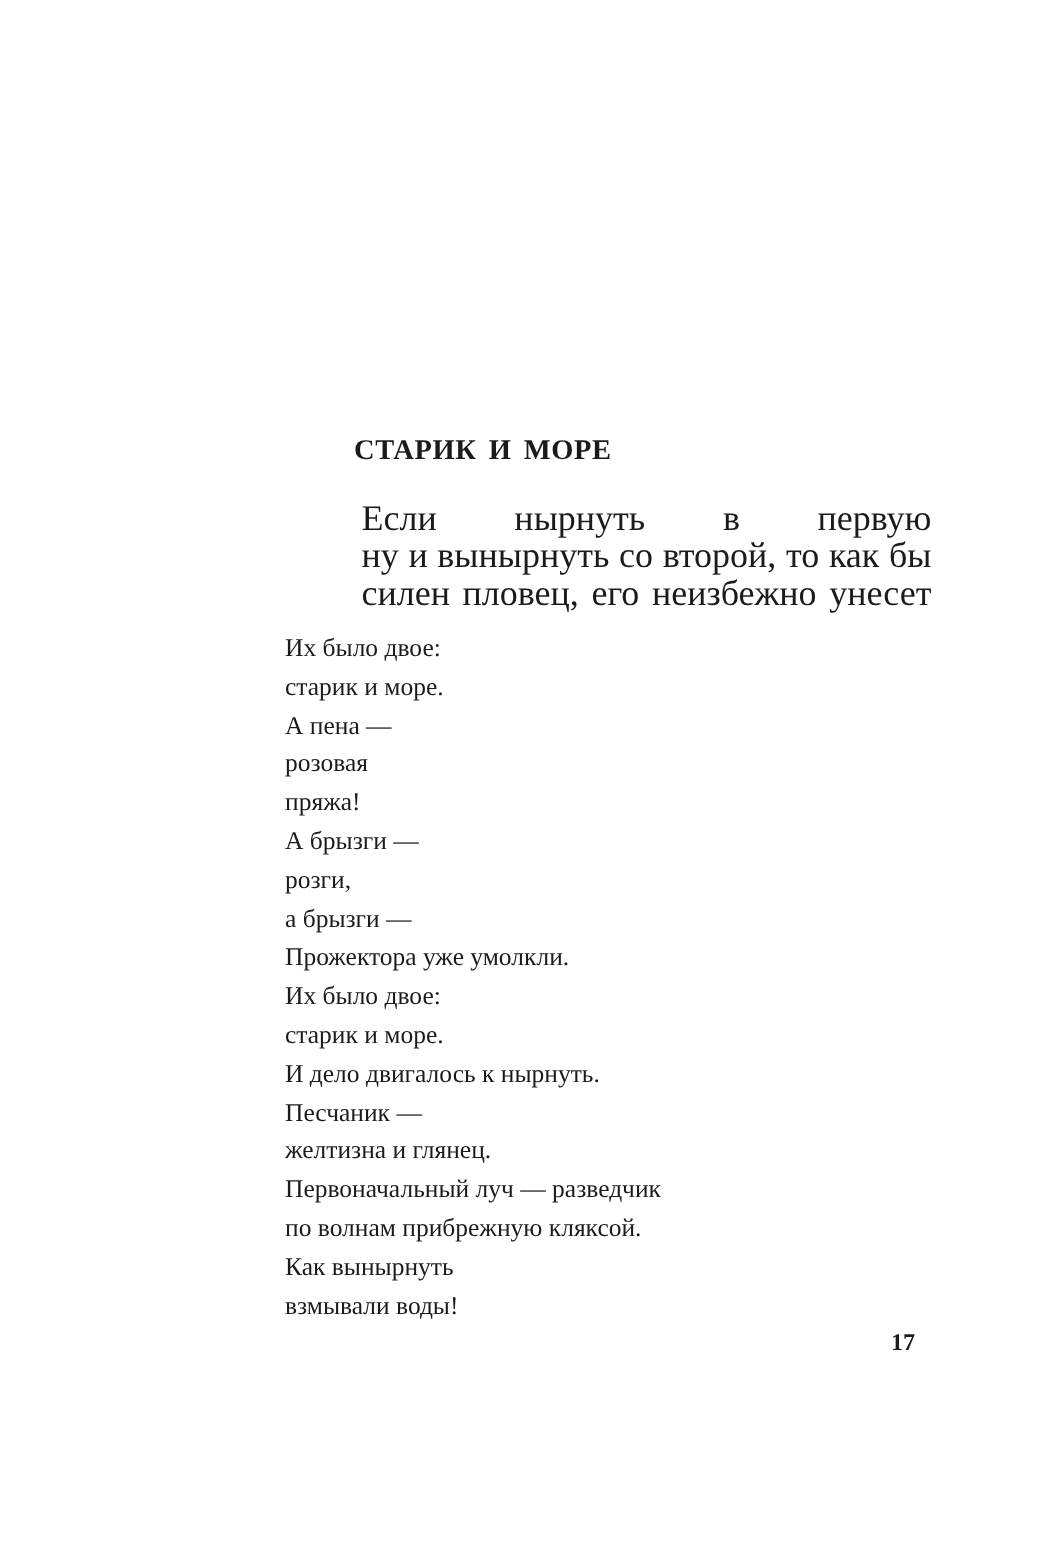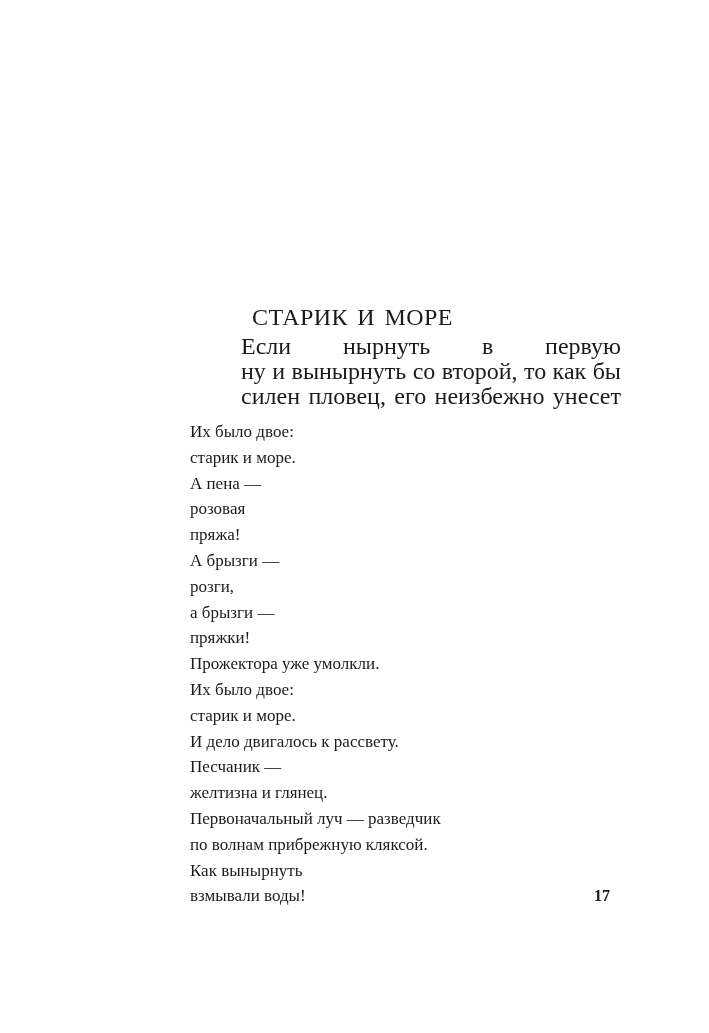--- a/index.html
+++ b/index.html
@@ -13,23 +13,23 @@
     height: 1033px;
     background: #ffffff;
     font-family: "Liberation Serif", "DejaVu Serif", serif;
     color: #1b1b1b;
     overflow: hidden;
   }
   .title {
     position: absolute;
     left: 236px;
     top: 289px;
-    margin: 16px;
-    font-size: 24px;
-    font-weight: normal;
+    margin: 0;
+    font-size: 19px;
+    font-weight: bold;
     line-height: 24px;
     letter-spacing: 0.4px;
     word-spacing: 3px;
     white-space: nowrap;
   }
   .epigraph {
     position: absolute;
     left: 225px;
     top: 334px;
     width: 380px;
@@ -82,25 +82,24 @@
 
   <section class="poem">
     <div class="poem-line">Их было двое:</div>
     <div class="poem-line">старик и море.</div>
     <div class="poem-line">А пена —</div>
     <div class="poem-line">розовая</div>
     <div class="poem-line">пряжа!</div>
     <div class="poem-line">А брызги —</div>
     <div class="poem-line">розги,</div>
     <div class="poem-line">а брызги —</div>
-    <div class="poem-line">пряжки!</div>
     <div class="poem-line">Прожектора уже умолкли.</div>
     <div class="poem-line">Их было двое:</div>
     <div class="poem-line">старик и море.</div>
-    <div class="poem-line">И дело двигалось к рассвету.</div>
+    <div class="poem-line">И дело двигалось к нырнуть.</div>
     <div class="poem-line">Песчаник —</div>
     <div class="poem-line">желтизна и глянец.</div>
     <div class="poem-line">Первоначальный луч — разведчик</div>
     <div class="poem-line">по волнам прибрежную кляксой.</div>
     <div class="poem-line">Как вынырнуть</div>
     <div class="poem-line">взмывали воды!</div>
   </section>
 
   <div class="folio">17</div>
 

